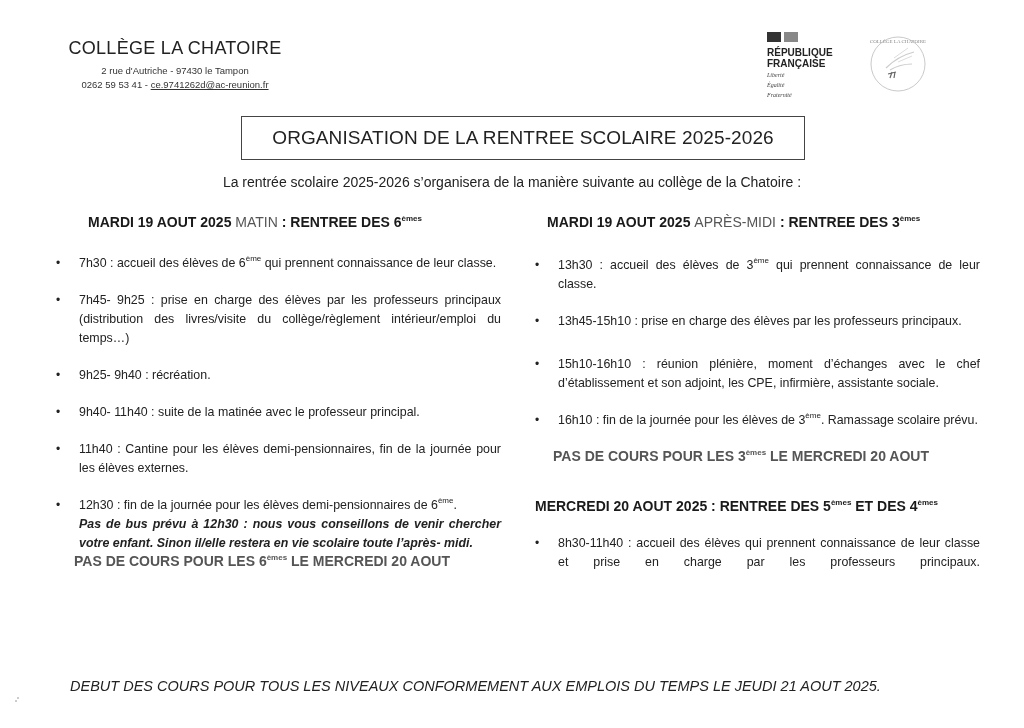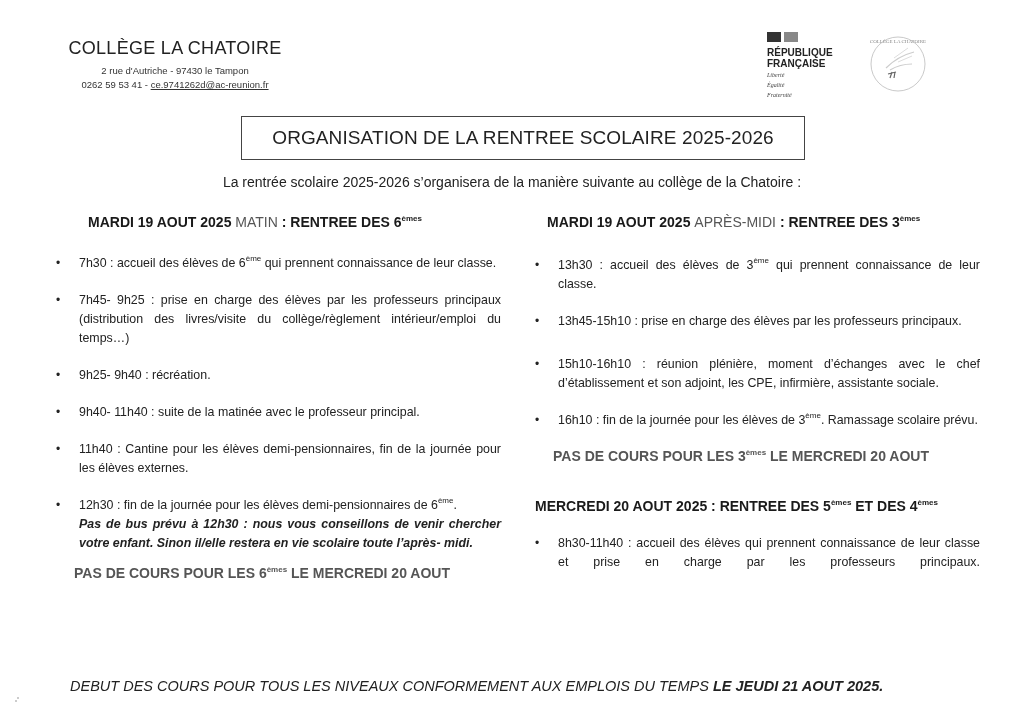--- a/index.html
+++ b/index.html
@@ -38,21 +38,21 @@
 
   ul.items { list-style: none; margin-top: 24px; }
   ul.items li { position: relative; padding-left: 23px; font-size: 12.4px; line-height: 19px; text-align: justify; color: #222; }
   ul.items li::before { content: "•"; position: absolute; left: 0; top: 0; font-size: 12px; }
   ul.items li b { font-weight: normal; }
   .note-italic { font-weight: bold; font-style: italic; }
 
   .no-class { font-weight: bold; font-size: 14px; color: #555; white-space: nowrap; }
 
   .footer-line { position: absolute; left: 70px; top: 678px; font-size: 14.5px; font-style: italic; color: #222; white-space: nowrap; }
-  .footer-line b { font-weight: bold; }
+  .footer-line b { font-weight: normal; }
   .speck { position: absolute; width: 2px; height: 2px; background: #bbb; border-radius: 1px; }
 </style>
 </head>
 <body>
 
 <div class="header-left">
   <div class="school-name">COLLÈGE LA CHATOIRE</div>
   <div class="address">2 rue d'Autriche - 97430 le Tampon</div>
   <div class="contact">
     <span>0262 59 53 41 - </span><a>ce.9741262d@ac-reunion.fr</a>
@@ -91,21 +91,21 @@
 
   <ul class="items">
     <li style="margin-bottom:18px"><b>7h30</b><span> : accueil des élèves de 6</span><sup>ème</sup><span> qui prennent connaissance de leur classe.</span></li>
     <li style="margin-bottom:18px"><b>7h45- 9h25</b><span> : prise en charge des élèves par les professeurs principaux (distribution des livres/visite du collège/règlement intérieur/emploi du temps…)</span></li>
     <li style="margin-bottom:18px"><b>9h25- 9h40</b><span> : récréation.</span></li>
     <li style="margin-bottom:18px"><b>9h40- 11h40</b><span> : suite de la matinée avec le professeur principal.</span></li>
     <li style="margin-bottom:18px"><b>11h40</b><span> : Cantine pour les élèves demi-pensionnaires, fin de la journée pour les élèves externes.</span></li>
     <li><b>12h30</b><span> : fin de la journée pour les élèves demi-pensionnaires de 6</span><sup>ème</sup><span>.</span><br><span class="note-italic">Pas de bus prévu à 12h30 : nous vous conseillons de venir chercher votre enfant. Sinon il/elle restera en vie scolaire toute l’après- midi.</span></li>
   </ul>
 
-  <div class="no-class" style="margin-top:12px; padding-left:18px"><span>PAS DE COURS POUR LES 6</span><sup>èmes</sup><span> LE MERCREDI 20 AOUT</span></div>
+  <div class="no-class" style="margin-top:0; padding-left:18px"><span>PAS DE COURS POUR LES 6</span><sup>èmes</sup><span> LE MERCREDI 20 AOUT</span></div>
 </div>
 
 <div class="col col-right">
   <div class="section-title"><span>MARDI 19 AOUT 2025 </span><span class="muted">APRÈS-MIDI</span><span> : RENTREE DES 3</span><sup>èmes</sup></div>
 
   <ul class="items" style="margin-top:26px">
     <li style="margin-bottom:18px"><b>13h30</b><span> : accueil des élèves de 3</span><sup>ème</sup><span> qui prennent connaissance de leur classe.</span></li>
     <li style="margin-bottom:24px"><b>13h45-15h10</b><span> : prise en charge des élèves par les professeurs principaux.</span></li>
     <li style="margin-bottom:18px"><b>15h10-16h10</b><span> : réunion plénière, moment d’échanges avec le chef d’établissement et son adjoint, les CPE, infirmière, assistante sociale.</span></li>
     <li><b>16h10</b><span> : fin de la journée pour les élèves de 3</span><sup>ème</sup><span>. </span><b>Ramassage scolaire prévu.</b></li>

